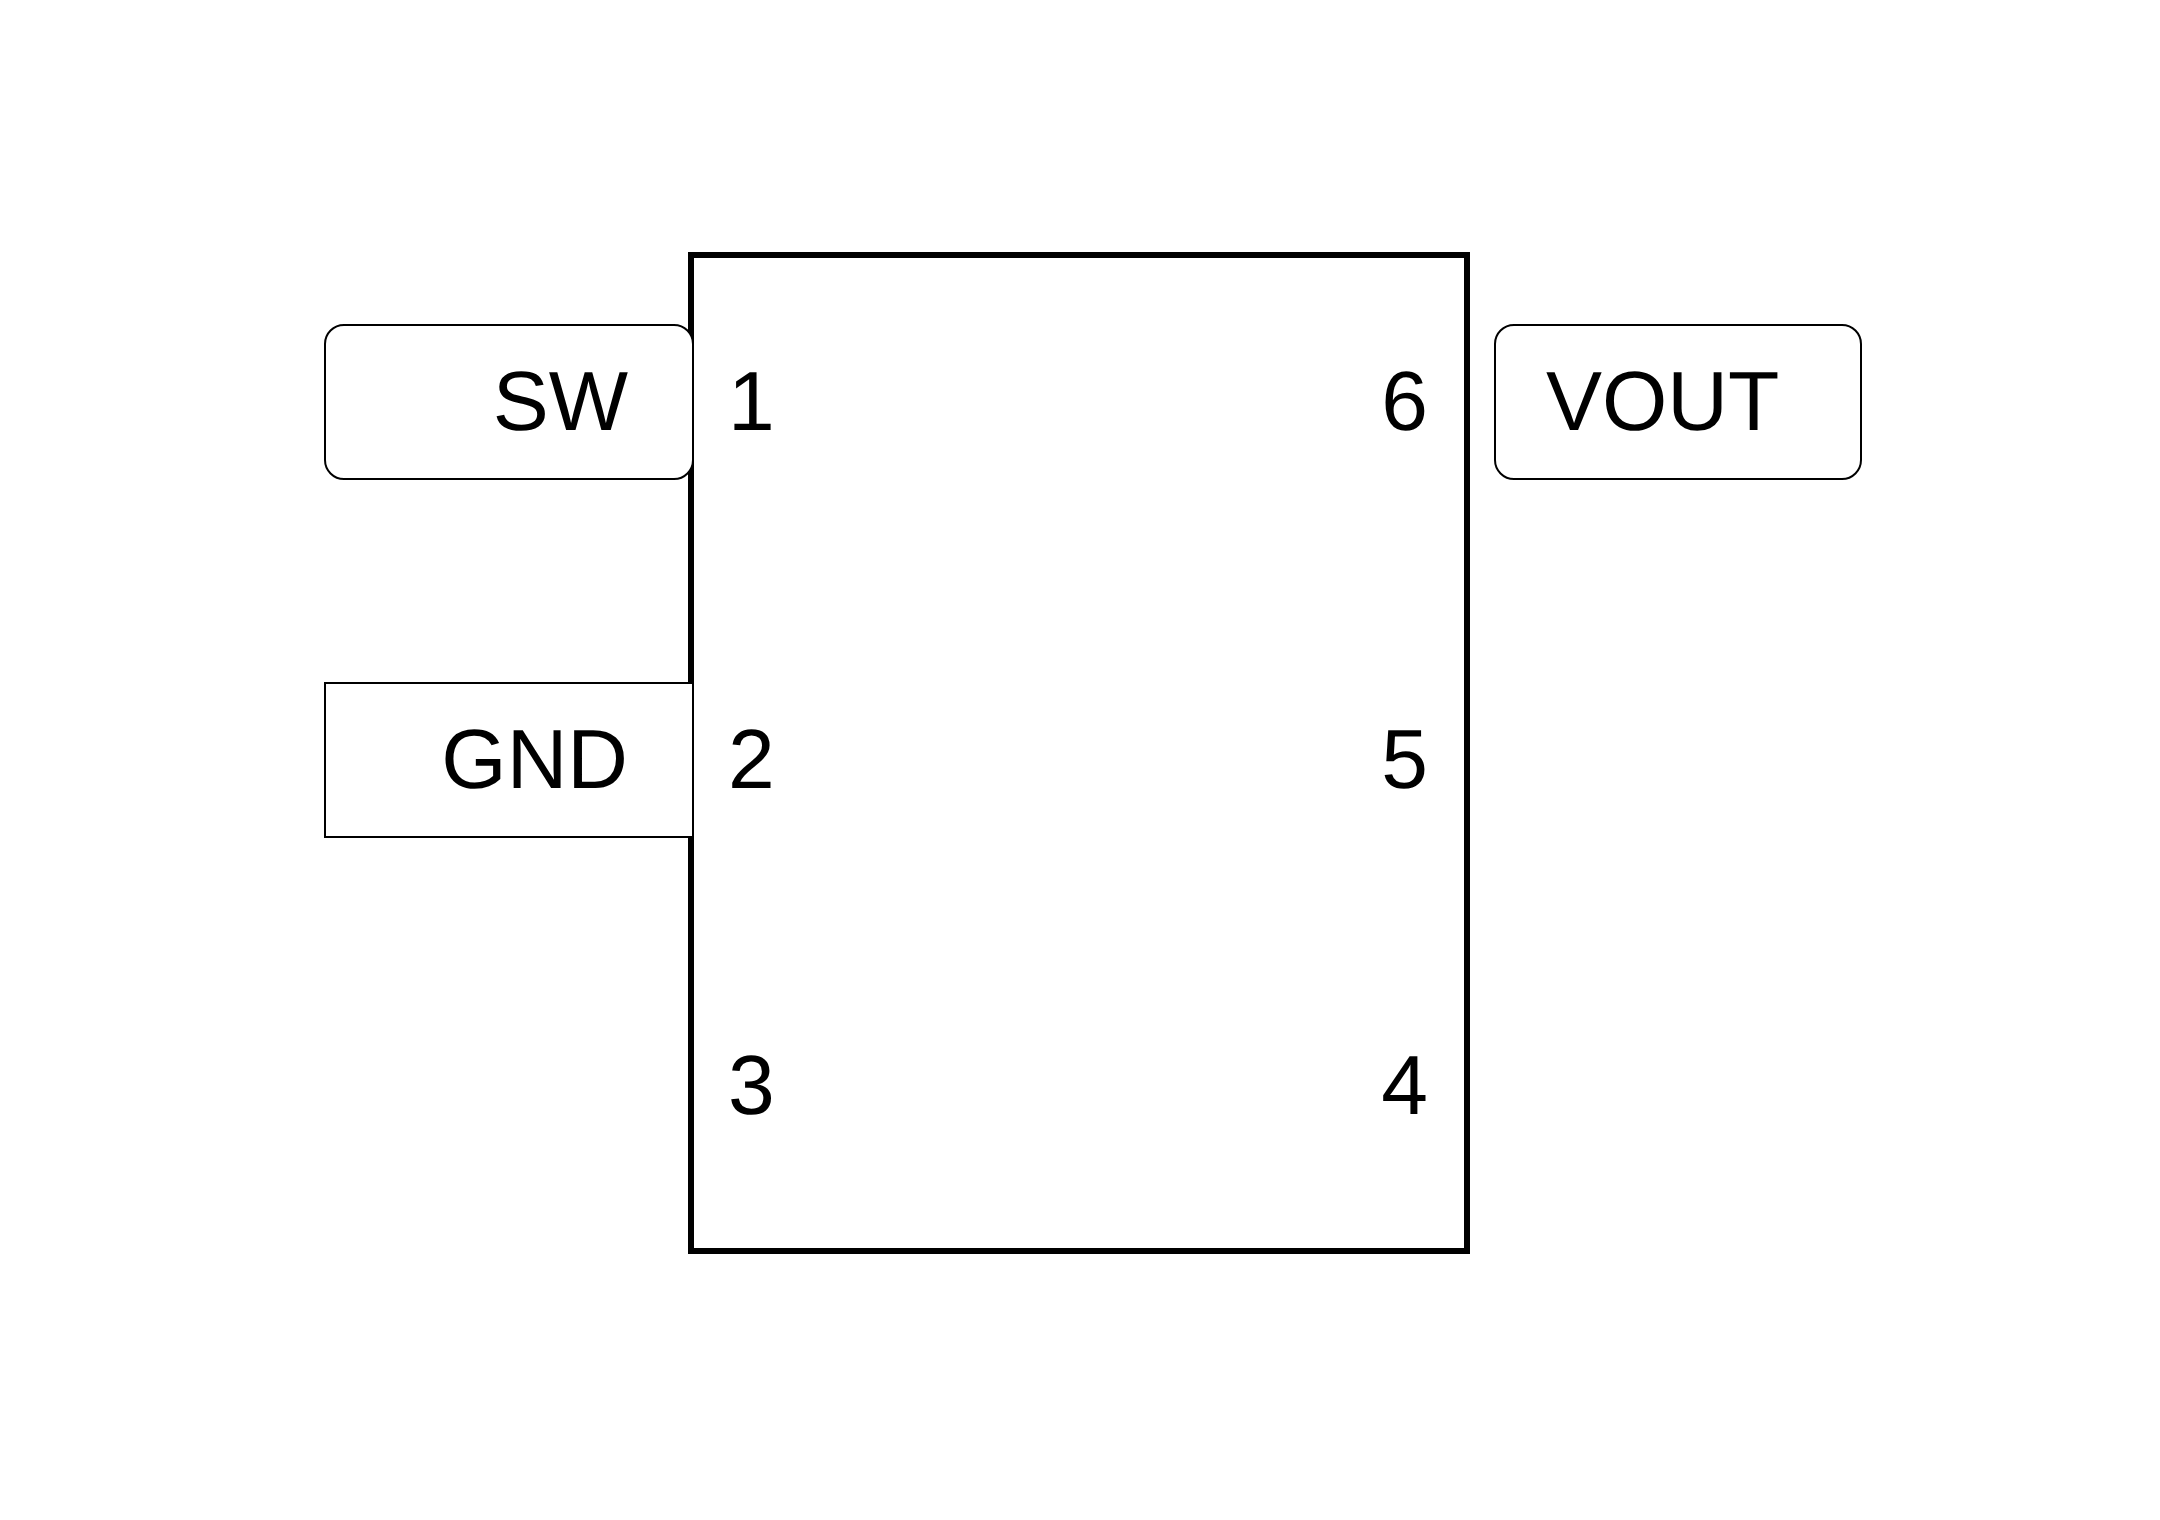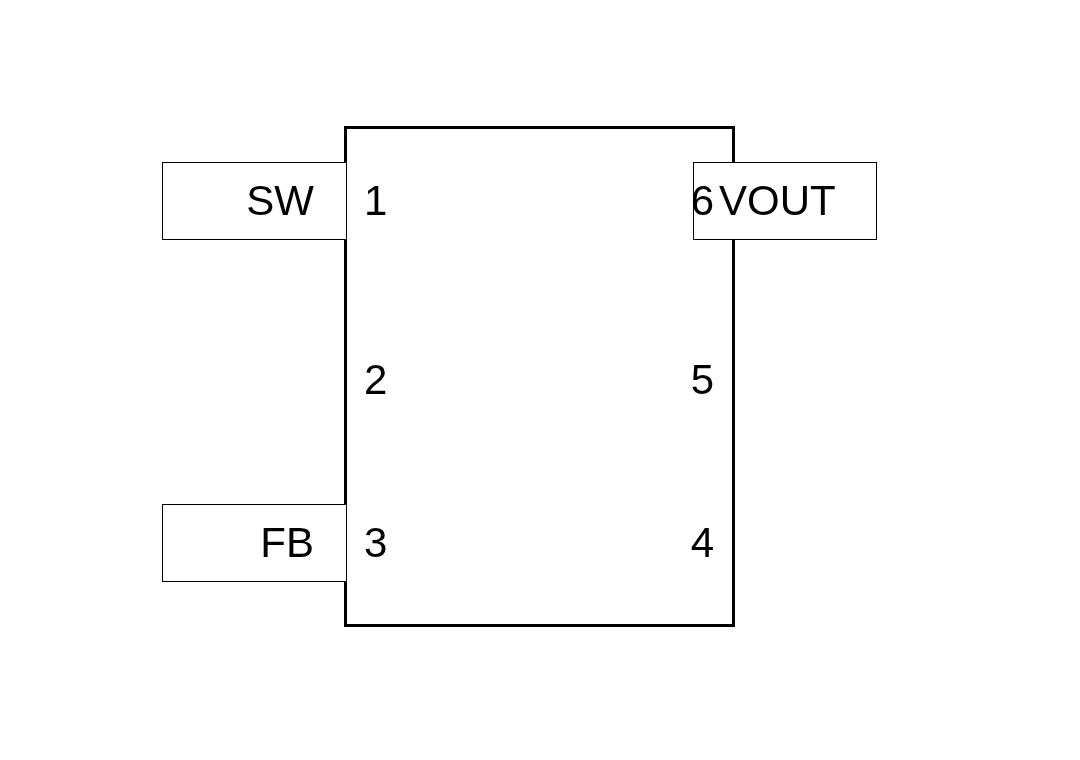--- a/index.html
+++ b/index.html
@@ -40,26 +40,26 @@
     line-height: 1;
     white-space: nowrap;
   }
   .pin-box.left {
     left: 162px;
     width: 185px;
     justify-content: flex-end;
     padding-right: 32px;
   }
   .pin-box.right {
-    left: 693px;
+    left: 747px;
     width: 184px;
     justify-content: flex-start;
     padding-left: 25px;
   }
-  .row-1 { top: 162px; }
+  .row-1 { top: 162px; border-radius: 10px; }
   .row-2 { top: 341px; }
   .row-3 { top: 504px; }
   
   .pin-num {
     position: absolute;
     height: 78px;
     display: flex;
     align-items: center;
     font-size: 42px;
     line-height: 1;
@@ -70,22 +70,22 @@
 </head>
 <body>
 
 <div class="canvas">
 
   <div class="chip"></div>
 
   <div class="pin-box left row-1">
     <span>SW</span>
   </div>
-  <div class="pin-box left row-3">
-    <span>FB</span>
+  <div class="pin-box left row-2">
+    <span>GND</span>
   </div>
 
   <div class="pin-box right row-1">
     <span>VOUT</span>
   </div>
 
   <div class="pin-num num-left row-1">1</div>
   <div class="pin-num num-left row-2">2</div>
   <div class="pin-num num-left row-3">3</div>
 

